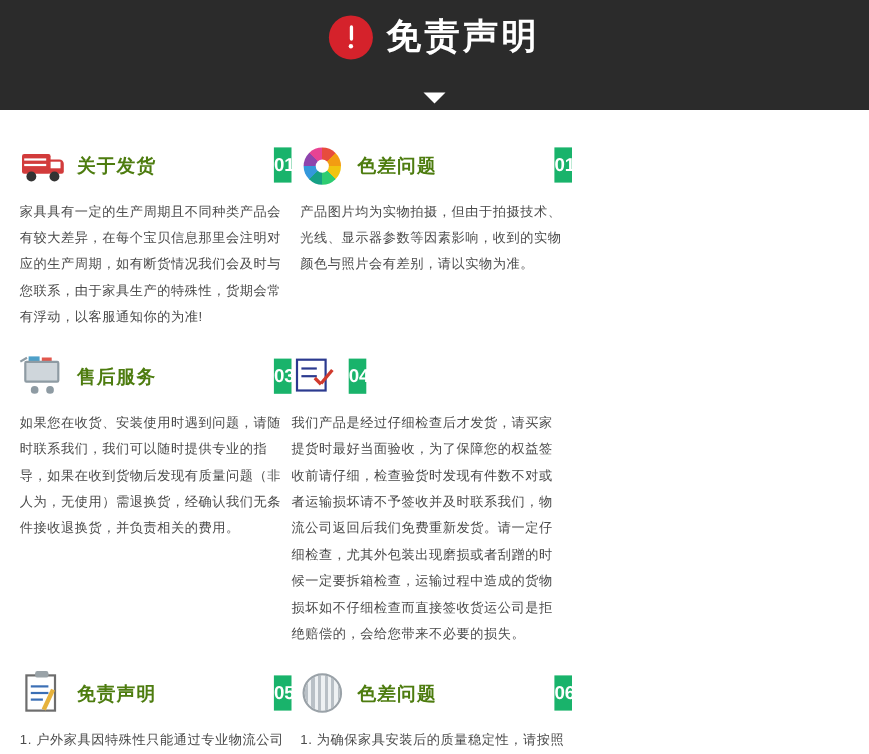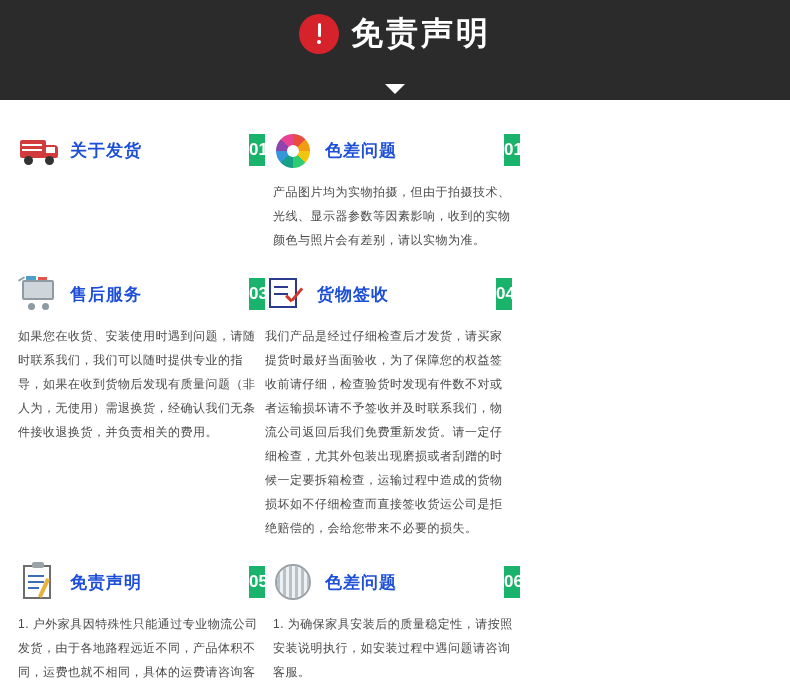--- a/index.html
+++ b/index.html
@@ -120,21 +120,21 @@
   .cell-icon {
     width: 44px;
     height: 40px;
     flex: none;
     margin-right: 8px;
     position: relative;
   }
   .cell-title {
     font-size: 17px;
     font-weight: bold;
-    color: #1d4ed8;
+    color: #4d7c0f;
     letter-spacing: 1px;
     flex: 1;
   }
   .num-badge {
     width: 16px;
     height: 32px;
     background: #19b36b;
     color: #ffffff;
     font-size: 17px;
     font-weight: bold;
@@ -228,20 +228,23 @@
           <div class="ic truck-line"></div>
           <div class="ic truck-line2"></div>
           <div class="ic truck-cab"></div>
           <div class="ic truck-win"></div>
           <div class="ic truck-w1"></div>
           <div class="ic truck-w2"></div>
         </div>
         <div class="cell-title">关于发货</div>
         <div class="num-badge">01</div>
       </div>
+      <div class="cell-body">
+        <p>家具具有一定的生产周期且不同种类产品会有较大差异，在每个宝贝信息那里会注明对应的生产周期，如有断货情况我们会及时与您联系，由于家具生产的特殊性，货期会常有浮动，以客服通知你的为准!</p>
+      </div>
     </div>
 
     <div class="cell">
       <div class="cell-head">
         <div class="cell-icon">
           <div class="ic wheel"></div>
           <div class="ic wheel-dot"></div>
         </div>
         <div class="cell-title">色差问题</div>
         <div class="num-badge">01</div>
@@ -270,21 +273,20 @@
     </div>
 
     <div class="cell">
       <div class="cell-head">
         <div class="cell-icon">
           <div class="ic clip-sheet"></div>
           <div class="ic clip-l1"></div>
           <div class="ic clip-l2"></div>
           <div class="ic clip-check"></div>
         </div>
-        <div class="cell-title">货物签收</div>
         <div class="num-badge">04</div>
       </div>
       <div class="cell-body">
         <p>我们产品是经过仔细检查后才发货，请买家提货时最好当面验收，为了保障您的权益签收前请仔细，检查验货时发现有件数不对或者运输损坏请不予签收并及时联系我们，物流公司返回后我们免费重新发货。请一定仔细检查，尤其外包装出现磨损或者刮蹭的时候一定要拆箱检查，运输过程中造成的货物损坏如不仔细检查而直接签收货运公司是拒绝赔偿的，会给您带来不必要的损失。</p>
       </div>
     </div>
 
     <div class="cell">
       <div class="cell-head">
         <div class="cell-icon">

